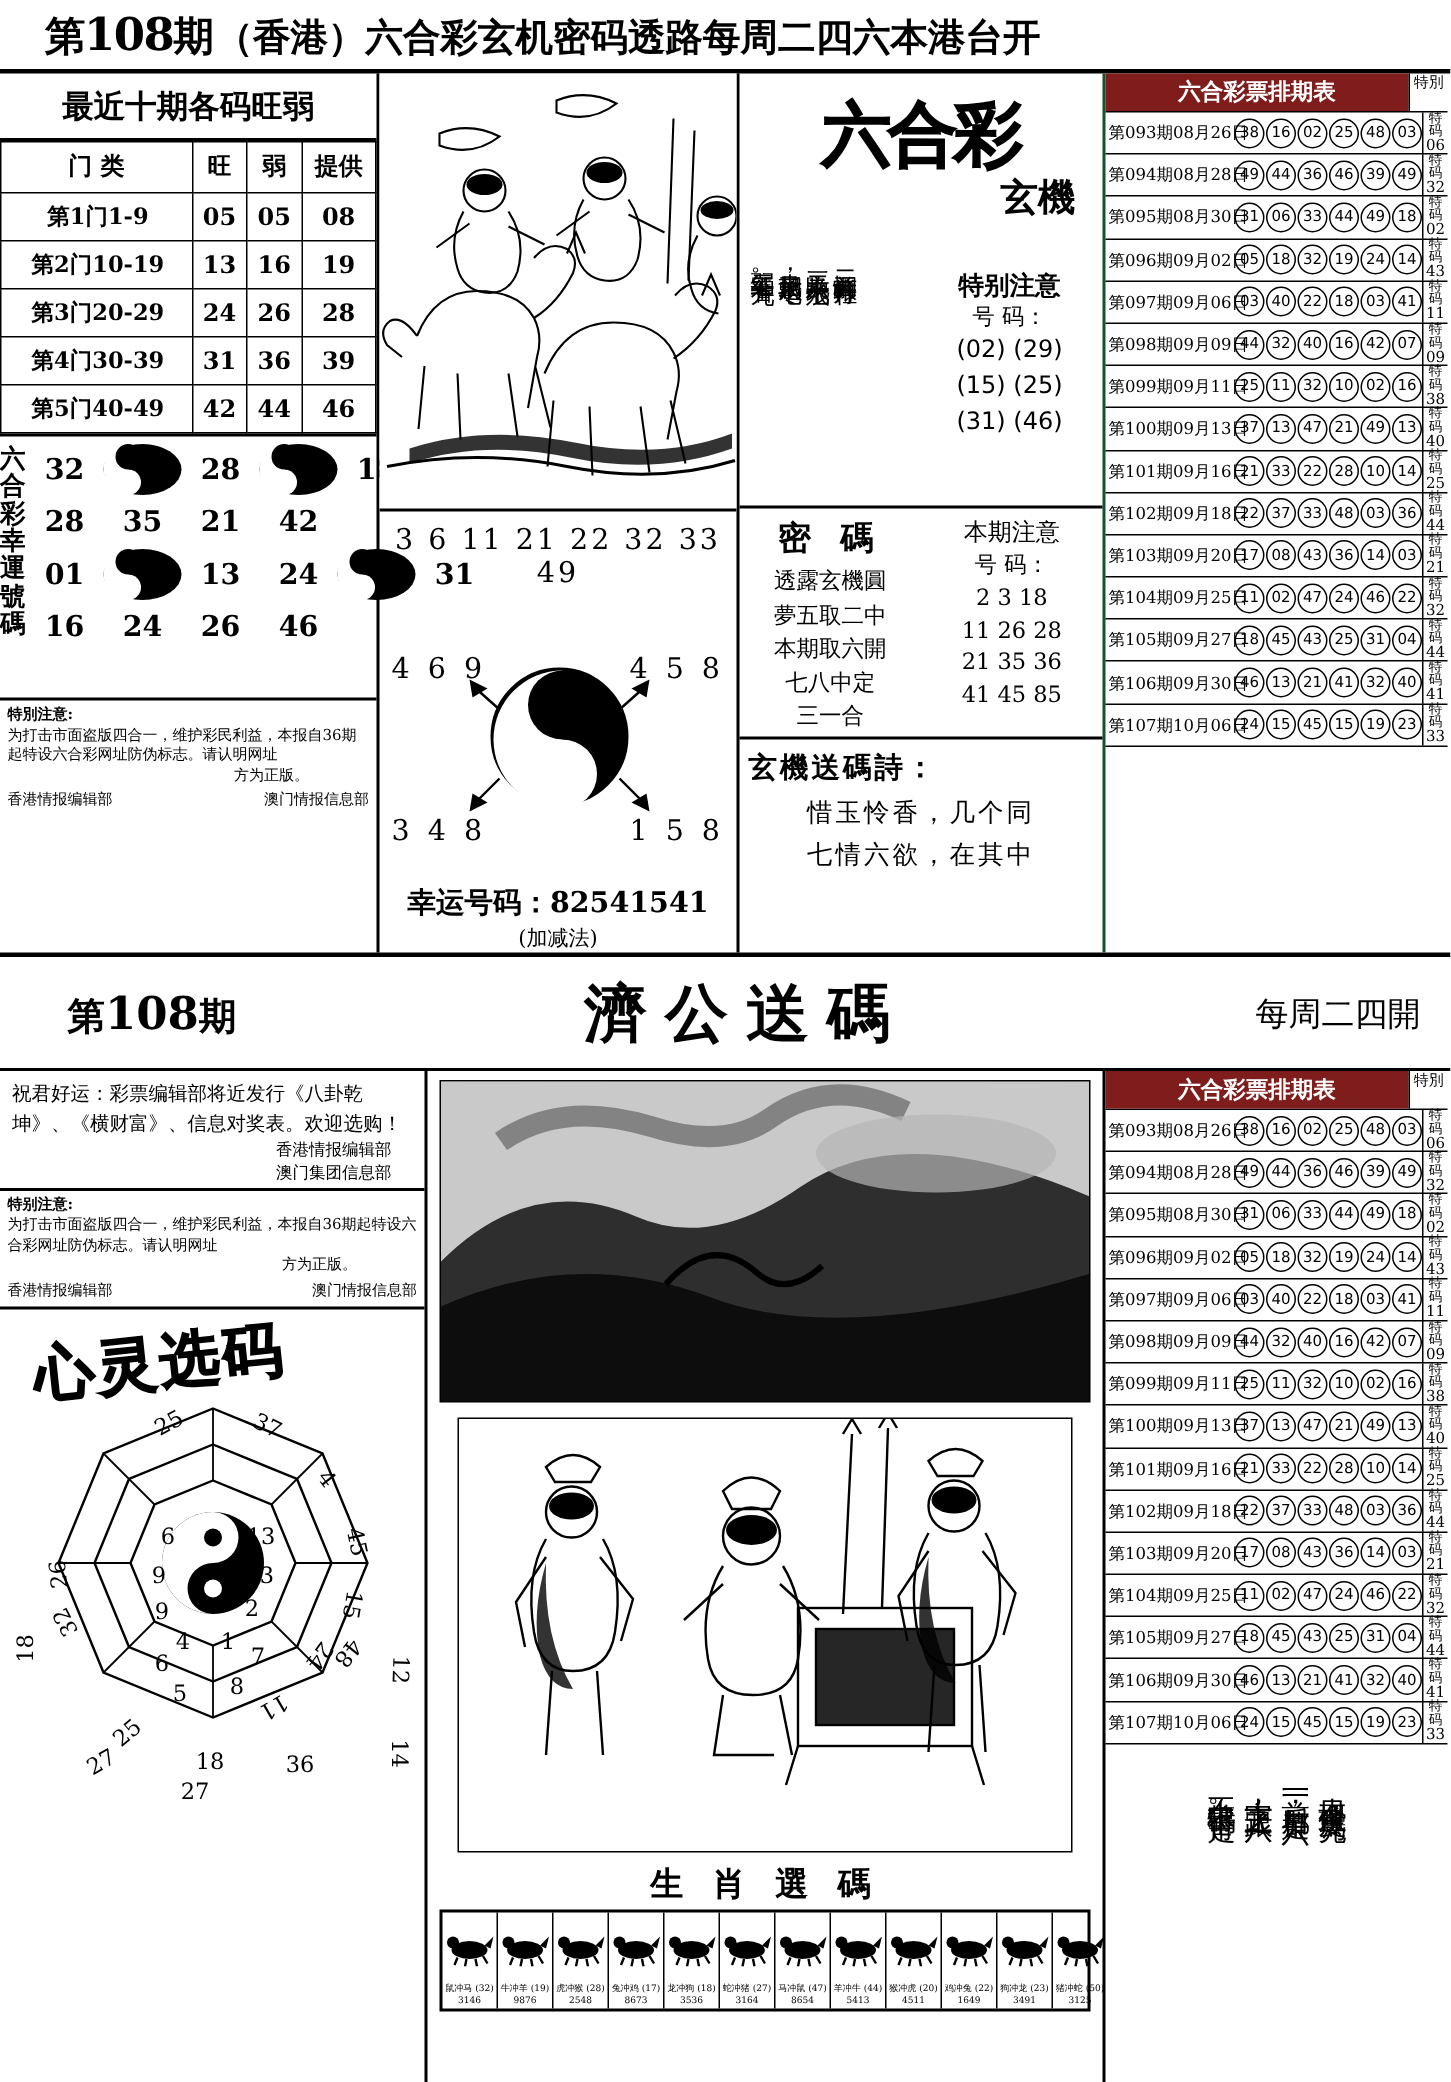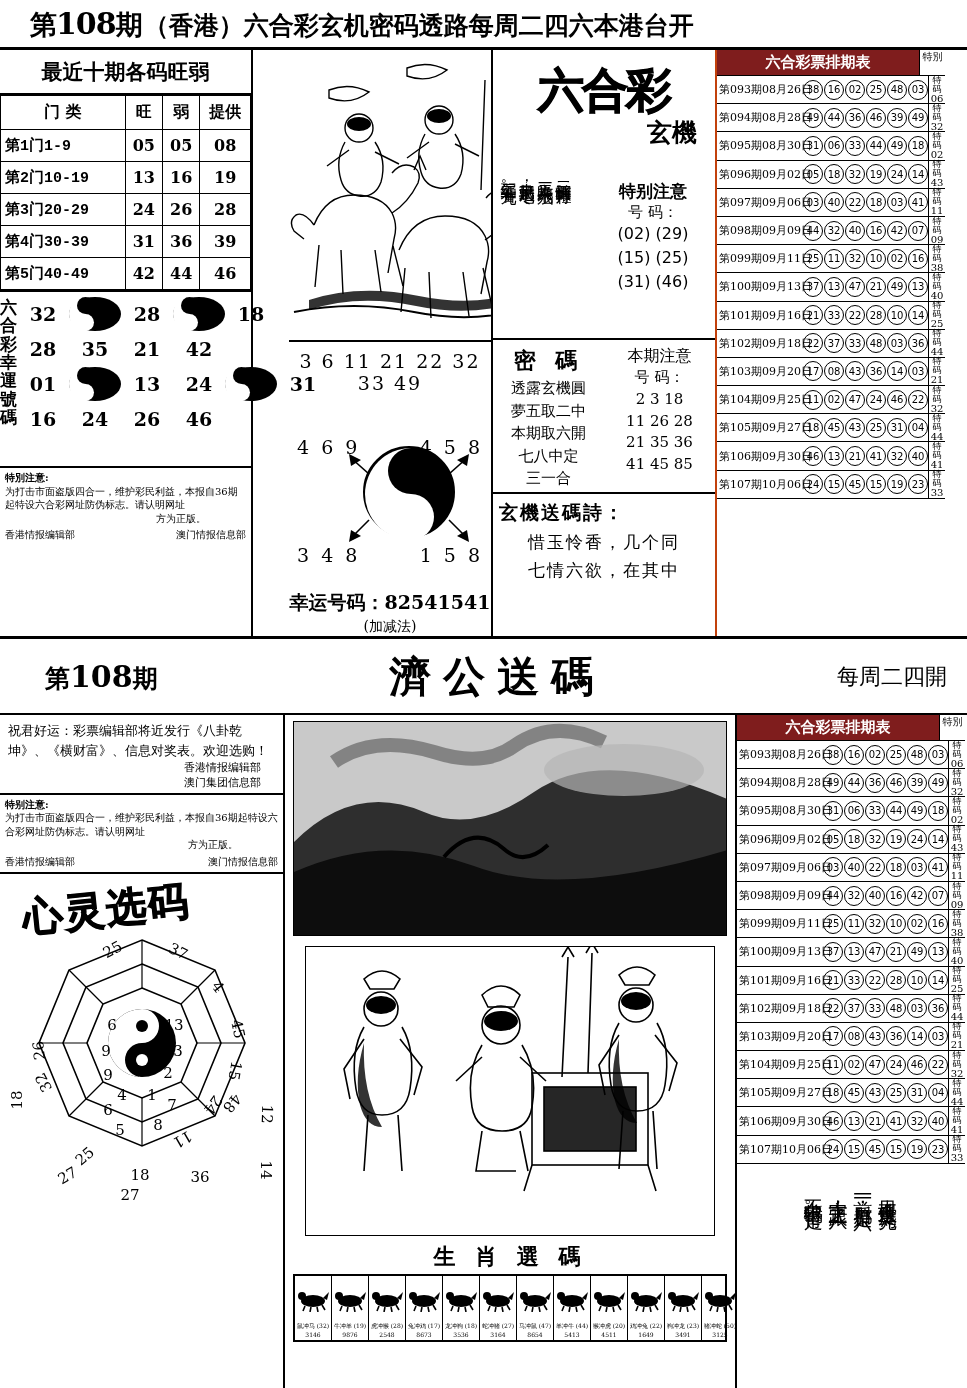--- a/index.html
+++ b/index.html
@@ -34,22 +34,22 @@
     letter-spacing: 0px;
     margin-left: 2px;
   }
 
   
   .sec1 {
     display: flex;
     border-bottom: 3px solid #000;
   }
   .col-a { width: 253px; border-right: 2px solid #000; }
-  .col-b { width: 240px; border-right: 2px solid #000; padding-left: 36px; }
-  .col-c { width: 224px; border-right: 2px solid #c2410c; }
+  .col-b { width: 240px; border-right: 2px solid #000; }
+  .col-c { width: 244px; border-right: 2px solid #14532d; }
   .col-d { width: 228px; }
 
   
   .hotcold-title {
     text-align: center;
     font-size: 21px;
     font-weight: bold;
     font-family: "DejaVu Serif", serif;
     padding: 8px 0 7px;
     border-bottom: 2px solid #000;
@@ -60,21 +60,21 @@
     font-family: "DejaVu Serif", serif;
   }
   table.hotcold th, table.hotcold td {
     border: 1px solid #000;
     text-align: center;
     font-size: 16px;
     padding: 6px 2px;
     font-weight: bold;
   }
   table.hotcold th { font-size: 16px; margin-top: 32px; }
-  table.hotcold td.lbl { font-size: 15px; text-align: left; padding-left: 4px; font-family: Liberation Mono, monospace; }
+  table.hotcold td.lbl { font-size: 15px; text-align: center; padding-left: 4px; }
 
   
   .lucky {
     display: flex;
     border-top: 2px solid #000;
     padding: 4px 0 2px;
     min-height: 176px;
   }
   .lucky-label {
     width: 30px;

